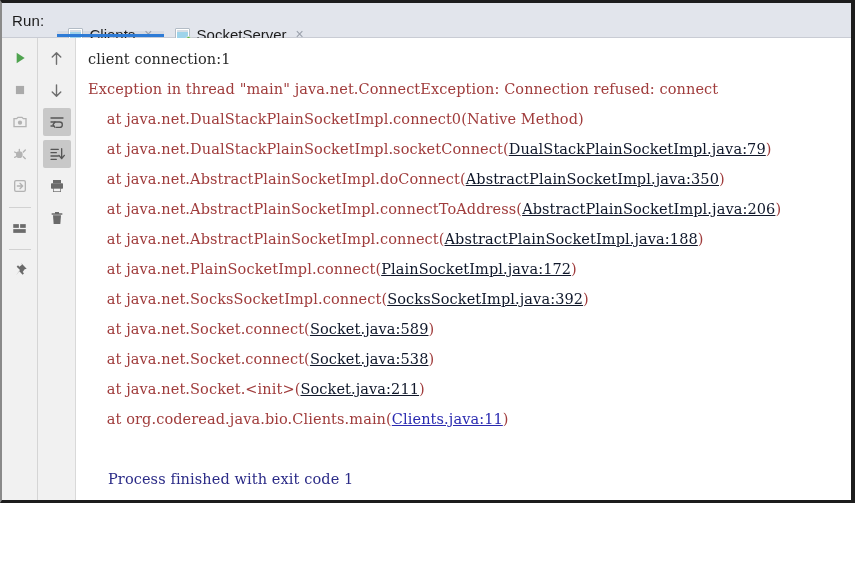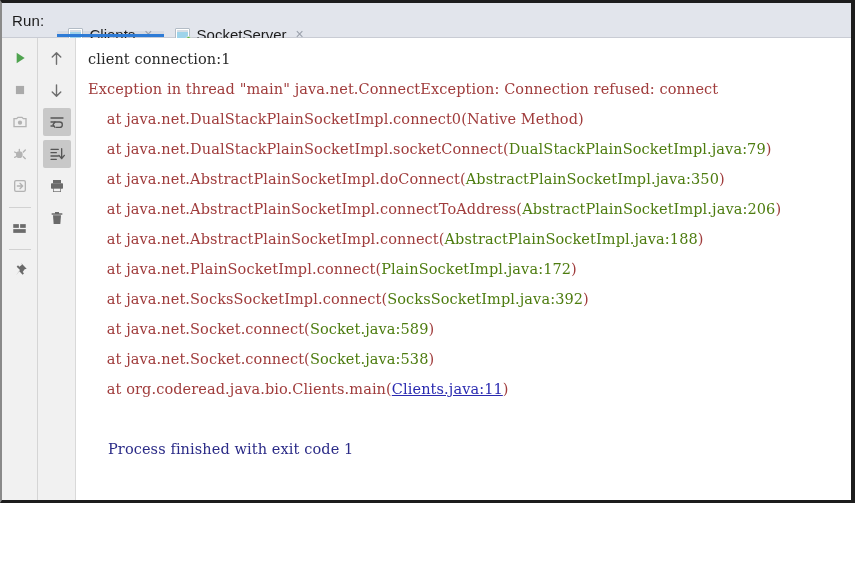--- a/index.html
+++ b/index.html
@@ -176,21 +176,22 @@
   }
   .line.cmd .hl {
     background: #e6f2e6;
     padding: 2px 2px;
   }
   .line.plain { color: #2a2a2a; }
   .line.exit  { color: #2b2b87; padding-left: 32px; }
   .line.blank { color: transparent; }
 
   a.link {
-    color: #4d7c0f;
+    color: #0f172a;
+    text-decoration: underline;
     cursor: default;
   }
   a.link.user {
     color: #2a2ab0;
     text-decoration: underline;
   }
 
   
   .vscroll {
     position: absolute;
@@ -346,20 +347,21 @@
           <div class="line ">Exception in thread "main" java.net.ConnectException: Connection refused: connect</div>
           <div class="line ">    at java.net.DualStackPlainSocketImpl.connect0(Native Method)</div>
           <div class="line "><span>    at java.net.DualStackPlainSocketImpl.socketConnect(</span><a class="link">DualStackPlainSocketImpl.java:79</a><span>)</span></div>
           <div class="line "><span>    at java.net.AbstractPlainSocketImpl.doConnect(</span><a class="link">AbstractPlainSocketImpl.java:350</a><span>)</span></div>
           <div class="line "><span>    at java.net.AbstractPlainSocketImpl.connectToAddress(</span><a class="link">AbstractPlainSocketImpl.java:206</a><span>)</span></div>
           <div class="line "><span>    at java.net.AbstractPlainSocketImpl.connect(</span><a class="link">AbstractPlainSocketImpl.java:188</a><span>)</span></div>
           <div class="line "><span>    at java.net.PlainSocketImpl.connect(</span><a class="link">PlainSocketImpl.java:172</a><span>)</span></div>
           <div class="line "><span>    at java.net.SocksSocketImpl.connect(</span><a class="link">SocksSocketImpl.java:392</a><span>)</span></div>
           <div class="line "><span>    at java.net.Socket.connect(</span><a class="link">Socket.java:589</a><span>)</span></div>
           <div class="line "><span>    at java.net.Socket.connect(</span><a class="link">Socket.java:538</a><span>)</span></div>
+          <div class="line "><span>    at java.net.Socket.&lt;init&gt;(</span><a class="link">Socket.java:211</a><span>)</span></div>
           <div class="line "><span>    at org.coderead.java.bio.Clients.main(</span><a class="link user">Clients.java:11</a><span>)</span></div>
           <div class="line blank"> </div>
           <div class="line exit">Process finished with exit code 1</div>
         </div>
       <div class="vscroll"></div>
     </div>
 
   </div>
 </div>
 

